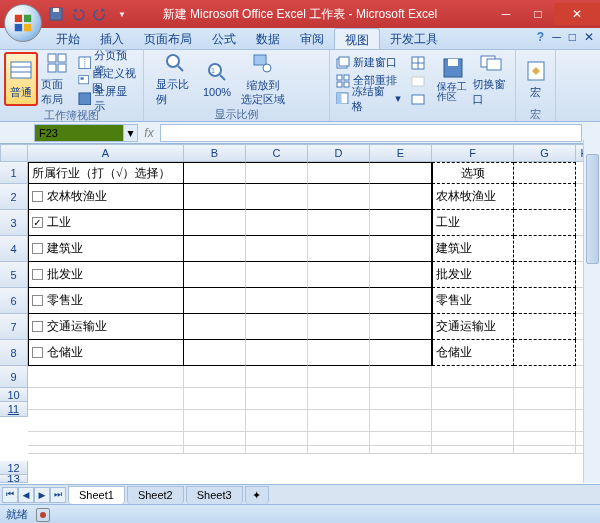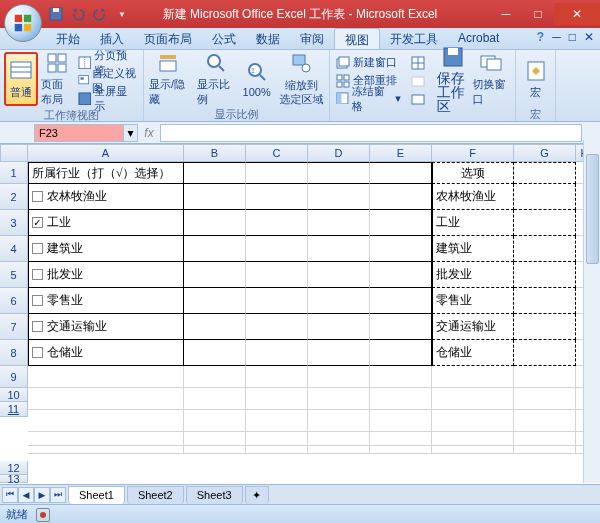--- a/index.html
+++ b/index.html
@@ -22,21 +22,21 @@
 .rgroup-body{flex:1;display:flex;align-items:flex-start;gap:2px;}
 .rgroup-label{font-size:11px;color:#4a6a9a;text-align:center;padding:1px 0;}
 .bigbtn{display:flex;flex-direction:column;align-items:center;justify-content:center;width:40px;height:54px;border:1px solid transparent;border-radius:3px;font-size:11px;color:#15428b;gap:2px;}
 .bigbtn.highlighted{border:2px solid #e03020;background:linear-gradient(#fff2c8,#ffd870);}
 .bigbtn .icn{width:24px;height:24px;}
 .smallbtns{display:flex;flex-direction:column;gap:1px;padding-top:2px;}
 .smallbtn{display:flex;align-items:center;gap:3px;font-size:11px;color:#15428b;height:17px;padding:0 2px;}
 .smallbtn .sicn{width:14px;height:14px;}
 .sep{width:1px;background:#b8d0e8;margin:4px 2px;}
 .formula-bar{height:22px;background:#e8f0fa;border-bottom:1px solid #9ab8dc;display:flex;align-items:center;}
-.namebox{width:90px;height:18px;background:#fca5a5;border:1px solid #a8c0e0;margin-left:34px;padding:8px 4px;font-size:11px;display:flex;align-items:center;}
+.namebox{width:90px;height:18px;background:#4d7c0f;border:1px solid #a8c0e0;margin-left:34px;padding:8px 4px;font-size:11px;display:flex;align-items:center;}
 .namebox-dd{width:14px;height:18px;border:1px solid #a8c0e0;border-left:none;background:#e0ecf8;display:flex;align-items:center;justify-content:center;}
 .fx{width:22px;text-align:center;color:#888;font-style:italic;}
 .fxinput{flex:1;height:18px;background:#fff;border:1px solid #a8c0e0;margin-right:18px;}
 .sheet-area{position:relative;height:340px;overflow:hidden;background:#fff;}
 .colhdr{display:flex;height:18px;position:absolute;left:0;top:0;}
 .corner{width:28px;height:18px;background:linear-gradient(#f0f4fa,#d8e4f2);border:1px solid #b0c4dc;}
 .ch{height:18px;background:linear-gradient(#f0f4fa,#d8e4f2);border-right:1px solid #b0c4dc;border-bottom:1px solid #b0c4dc;border-top:1px solid #b0c4dc;text-align:center;font-size:11px;color:#15428b;line-height:17px;}
 .rowhdrs{position:absolute;left:0;top:18px;}
 .rh{width:28px;background:linear-gradient(#f0f4fa,#d8e4f2);border-right:1px solid #b0c4dc;border-bottom:1px solid #b0c4dc;text-align:center;font-size:11px;color:#15428b;display:flex;align-items:center;justify-content:center;}
 .cells{position:absolute;left:28px;top:18px;}
@@ -95,21 +95,20 @@
 
 <div class="tabbar">
   <div class="tab">开始</div>
   <div class="tab">插入</div>
   <div class="tab">页面布局</div>
   <div class="tab">公式</div>
   <div class="tab">数据</div>
   <div class="tab">审阅</div>
   <div class="tab active">视图</div>
   <div class="tab">开发工具</div>
-  <div class="tab">Acrobat</div>
   <div class="helpbtns">
     <span style="color:#3a7ac8;font-weight:bold;">?</span>
     <span>─</span>
     <span>□</span>
     <span>✕</span>
   </div>
 </div>
 
 <div class="ribbon">
   <div class="rgroup" style="width:144px;">
@@ -151,27 +150,20 @@
                 <rect x="1" y="1" width="12" height="12" fill="#5a8ac8" stroke="#2a5a98"></rect>
               </svg></span>
             <span>全屏显示</span>
           </div>
       </div>
     </div>
     <div class="rgroup-label">工作簿视图</div>
   </div>
   <div class="rgroup" style="width:186px;">
     <div class="rgroup-body">
-      <div class="bigbtn">
-        <span class="icn"><svg viewBox="0 0 24 24">
-              <rect x="4" y="4" width="16" height="4" fill="#e0b050"></rect>
-              <rect x="4" y="10" width="16" height="10" fill="#fff" stroke="#4a7ab8"></rect>
-            </svg></span>
-        <span>显示/隐藏</span>
-      </div>
       <div class="sep"></div>
       <div class="bigbtn">
         <span class="icn"><svg viewBox="0 0 24 24">
               <circle cx="10" cy="10" r="6" fill="#fff" stroke="#4a7ab8" stroke-width="2"></circle>
               <line x1="15" y1="15" x2="20" y2="20" stroke="#4a7ab8" stroke-width="2"></line>
             </svg></span>
         <span>显示比例</span>
       </div>
       <div class="bigbtn">
         <span class="icn"><svg viewBox="0 0 24 24">
@@ -234,21 +226,21 @@
                 <rect x="1" y="3" width="12" height="9" fill="#fff" stroke="#4a7ab8"></rect>
               </svg></span>
           </div>
       </div>
       <div class="sep"></div>
       <div class="bigbtn" style="width:36px;">
         <span class="icn"><svg viewBox="0 0 24 24">
               <rect x="3" y="3" width="18" height="18" fill="#5a8ac8" stroke="#2a5a98"></rect>
               <rect x="7" y="3" width="10" height="7" fill="#fff"></rect>
             </svg></span>
-        <span style="font-size:14px;line-height:1;">保存工作区</span>
+        <span style="font-size:10px;line-height:1;">保存工作区</span>
       </div>
       <div class="bigbtn" style="width:42px;">
         <span class="icn"><svg viewBox="0 0 24 24">
               <rect x="2" y="5" width="14" height="11" fill="#fff" stroke="#4a7ab8"></rect>
               <rect x="8" y="8" width="14" height="11" fill="#fff" stroke="#4a7ab8"></rect>
             </svg></span>
         <span>切换窗口</span>
       </div>
     </div>
   </div>
@@ -291,21 +283,21 @@
       <div class="rh" style="height: 26px;">3</div>
       <div class="rh" style="height: 26px;">4</div>
       <div class="rh" style="height: 26px;">5</div>
       <div class="rh" style="height: 26px;">6</div>
       <div class="rh" style="height: 26px;">7</div>
       <div class="rh" style="height: 26px;">8</div>
       <div class="rh" style="height: 22px;">9</div>
       <div class="rh" style="height: 14px;">10</div>
       <div class="rh" style="height: 15px; text-decoration: underline;">11</div>
       <div class="rh" style="height: 14px; margin-top: 44px;">12</div>
-      <div class="rh" style="height: 8px;">13</div>
+      <div class="rh" style="height: 8px; font-family: Liberation Mono, monospace;">13</div>
     </div>
   <div class="cells" id="cells">
       <div class="cell" style="left: 0px; top: 0px; width: 156px; height: 22px; border-width: 1px; border-style: solid; border-color: rgb(0, 0, 0);">所属行业（打（√）选择）</div>
       <div class="cell" style="left: 156px; top: 0px; width: 62px; height: 22px; border-top: 1px solid rgb(0, 0, 0); border-bottom: 1px solid rgb(0, 0, 0);"></div>
       <div class="cell" style="left: 218px; top: 0px; width: 62px; height: 22px; border-top: 1px solid rgb(0, 0, 0); border-bottom: 1px solid rgb(0, 0, 0);"></div>
       <div class="cell" style="left: 280px; top: 0px; width: 62px; height: 22px; border-top: 1px solid rgb(0, 0, 0); border-bottom: 1px solid rgb(0, 0, 0);"></div>
       <div class="cell" style="left: 342px; top: 0px; width: 62px; height: 22px; border-top: 1px solid rgb(0, 0, 0); border-bottom: 1px solid rgb(0, 0, 0); border-right: 1px solid rgb(0, 0, 0);"></div>
       <div class="cell" style="left: 404px; top: 0px; width: 82px; height: 22px; border-width: 1px; border-style: dashed dashed dashed solid; border-color: rgb(0, 0, 0); justify-content: center;">选项</div>
       <div class="cell" style="left: 486px; top: 0px; width: 62px; height: 22px; border-top: 1px dashed rgb(0, 0, 0); border-bottom: 1px dashed rgb(0, 0, 0); border-right: 1px dashed rgb(0, 0, 0);"></div>
       <div class="cell" style="left: 548px; top: 0px; width: 18px; height: 22px;"></div>

